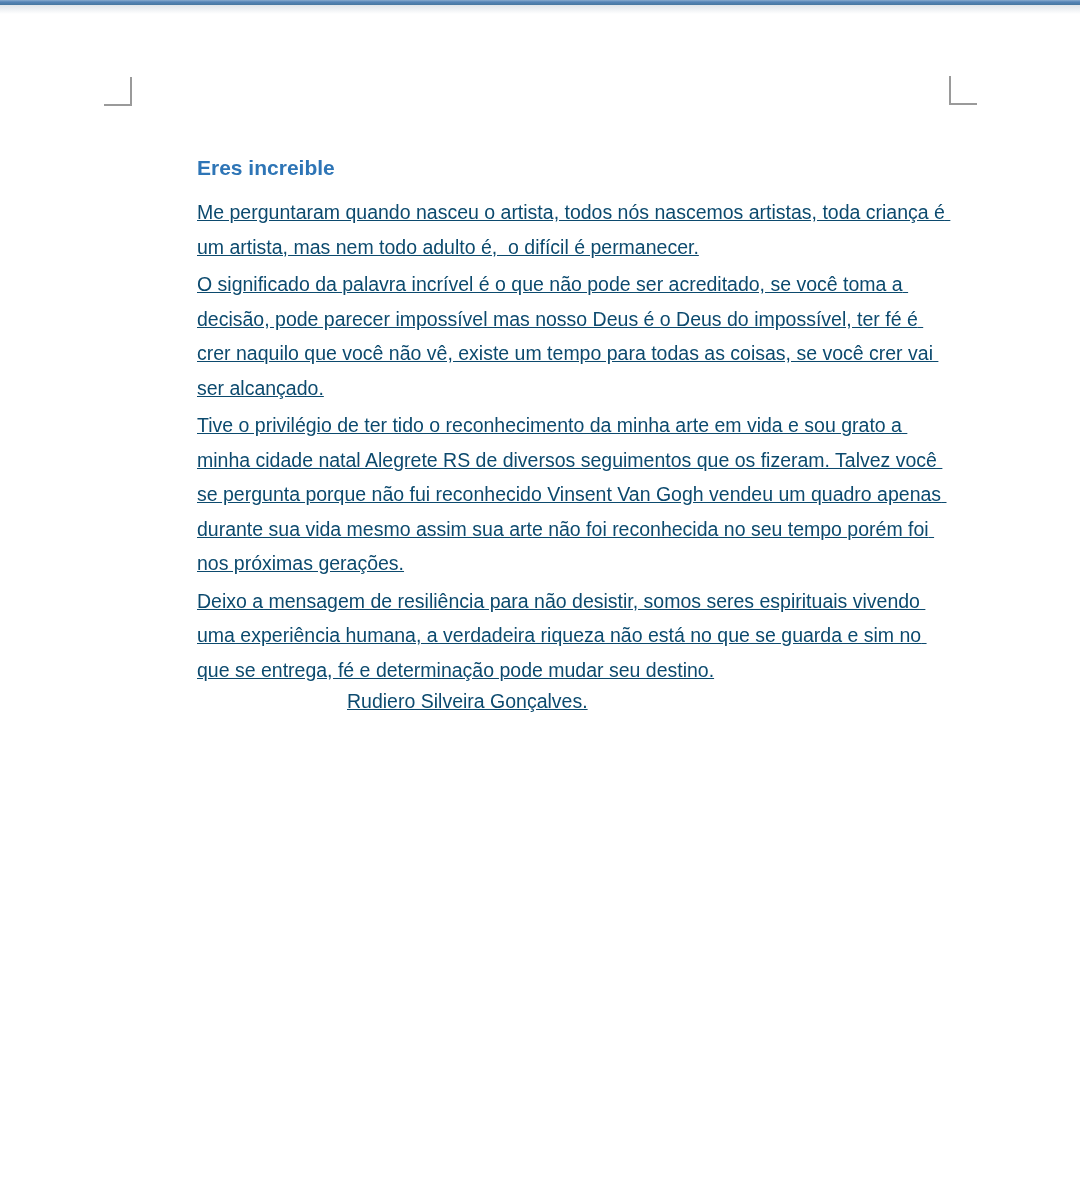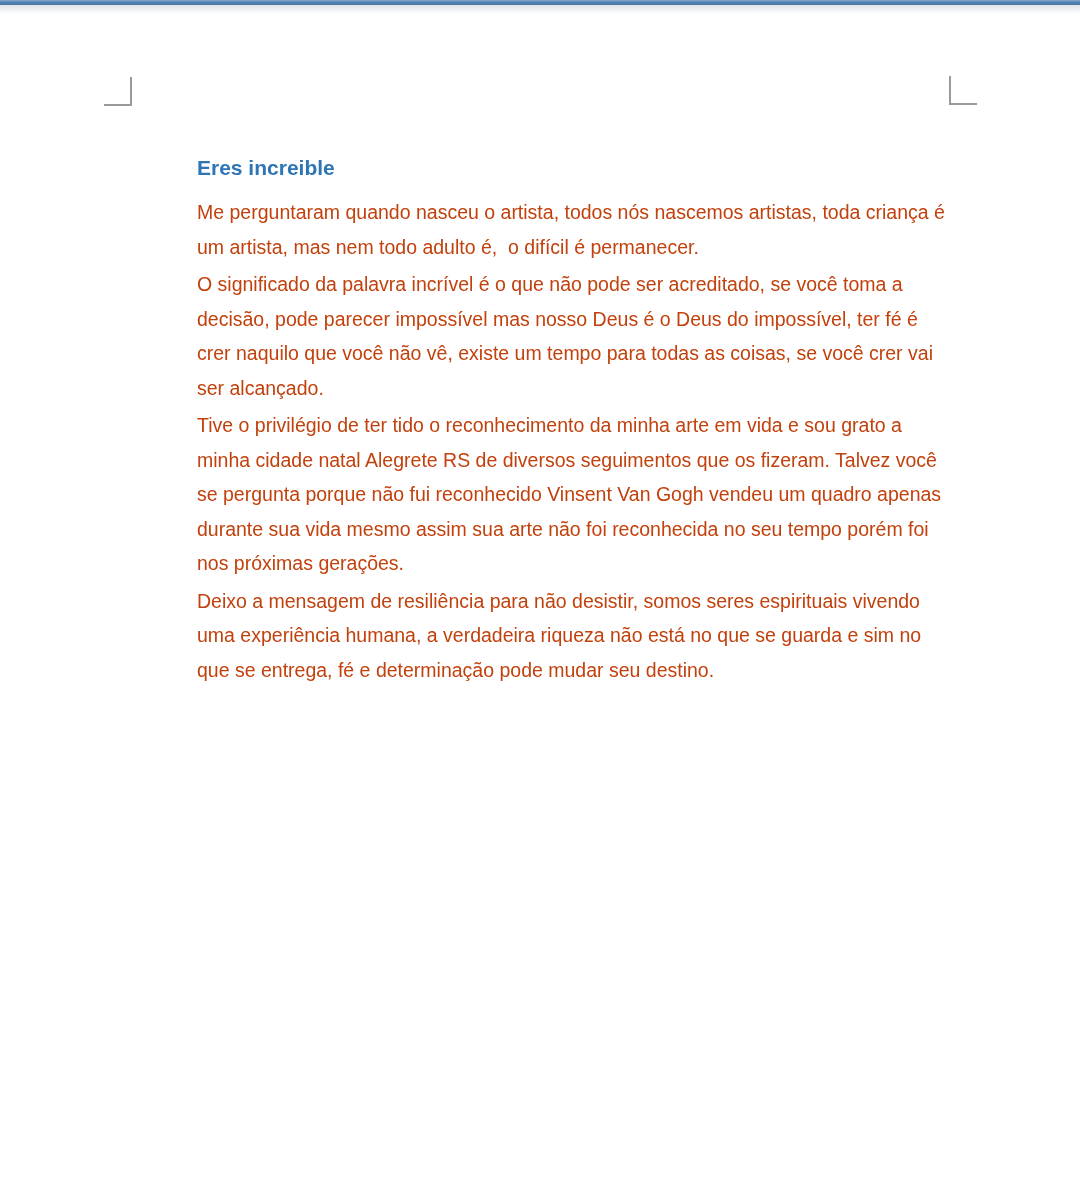--- a/index.html
+++ b/index.html
@@ -55,23 +55,24 @@
   .doc h1 {
     font-size: 21px;
     line-height: 35px;
     font-weight: 600;
     color: #2e75b6;
     margin: 0 0 10px 0;
   }
   .doc p {
     font-size: 19.5px;
     line-height: 34.5px;
-    color: #c2410c;
+    color: #0c4a6e;
     margin: 0 0 3px 0;
     white-space: pre-wrap;
+    text-decoration: underline;
   }
   .doc p.signature {
     margin-top: -6px;
     padding-left: 150px;
   }
 </style>
 </head>
 <body>
 
 <div class="top-bar"></div>
@@ -79,13 +80,14 @@
 
 <div class="corner-mark left"></div>
 <div class="corner-mark right"></div>
 
 <div class="doc">
   <h1>Eres increible</h1>
   <p>Me perguntaram quando nasceu o artista, todos nós nascemos artistas, toda criança é um artista, mas nem todo adulto é,  o difícil é permanecer.</p>
   <p>O significado da palavra incrível é o que não pode ser acreditado, se você toma a decisão, pode parecer impossível mas nosso Deus é o Deus do impossível, ter fé é crer naquilo que você não vê, existe um tempo para todas as coisas, se você crer vai ser alcançado.</p>
   <p>Tive o privilégio de ter tido o reconhecimento da minha arte em vida e sou grato a minha cidade natal Alegrete RS de diversos seguimentos que os fizeram. Talvez você se pergunta porque não fui reconhecido Vinsent Van Gogh vendeu um quadro apenas durante sua vida mesmo assim sua arte não foi reconhecida no seu tempo porém foi nos próximas gerações.</p>
   <p>Deixo a mensagem de resiliência para não desistir, somos seres espirituais vivendo uma experiência humana, a verdadeira riqueza não está no que se guarda e sim no que se entrega, fé e determinação pode mudar seu destino.</p>
+  <p class="signature">Rudiero Silveira Gonçalves.</p>
 </div>
 
 </body></html>

